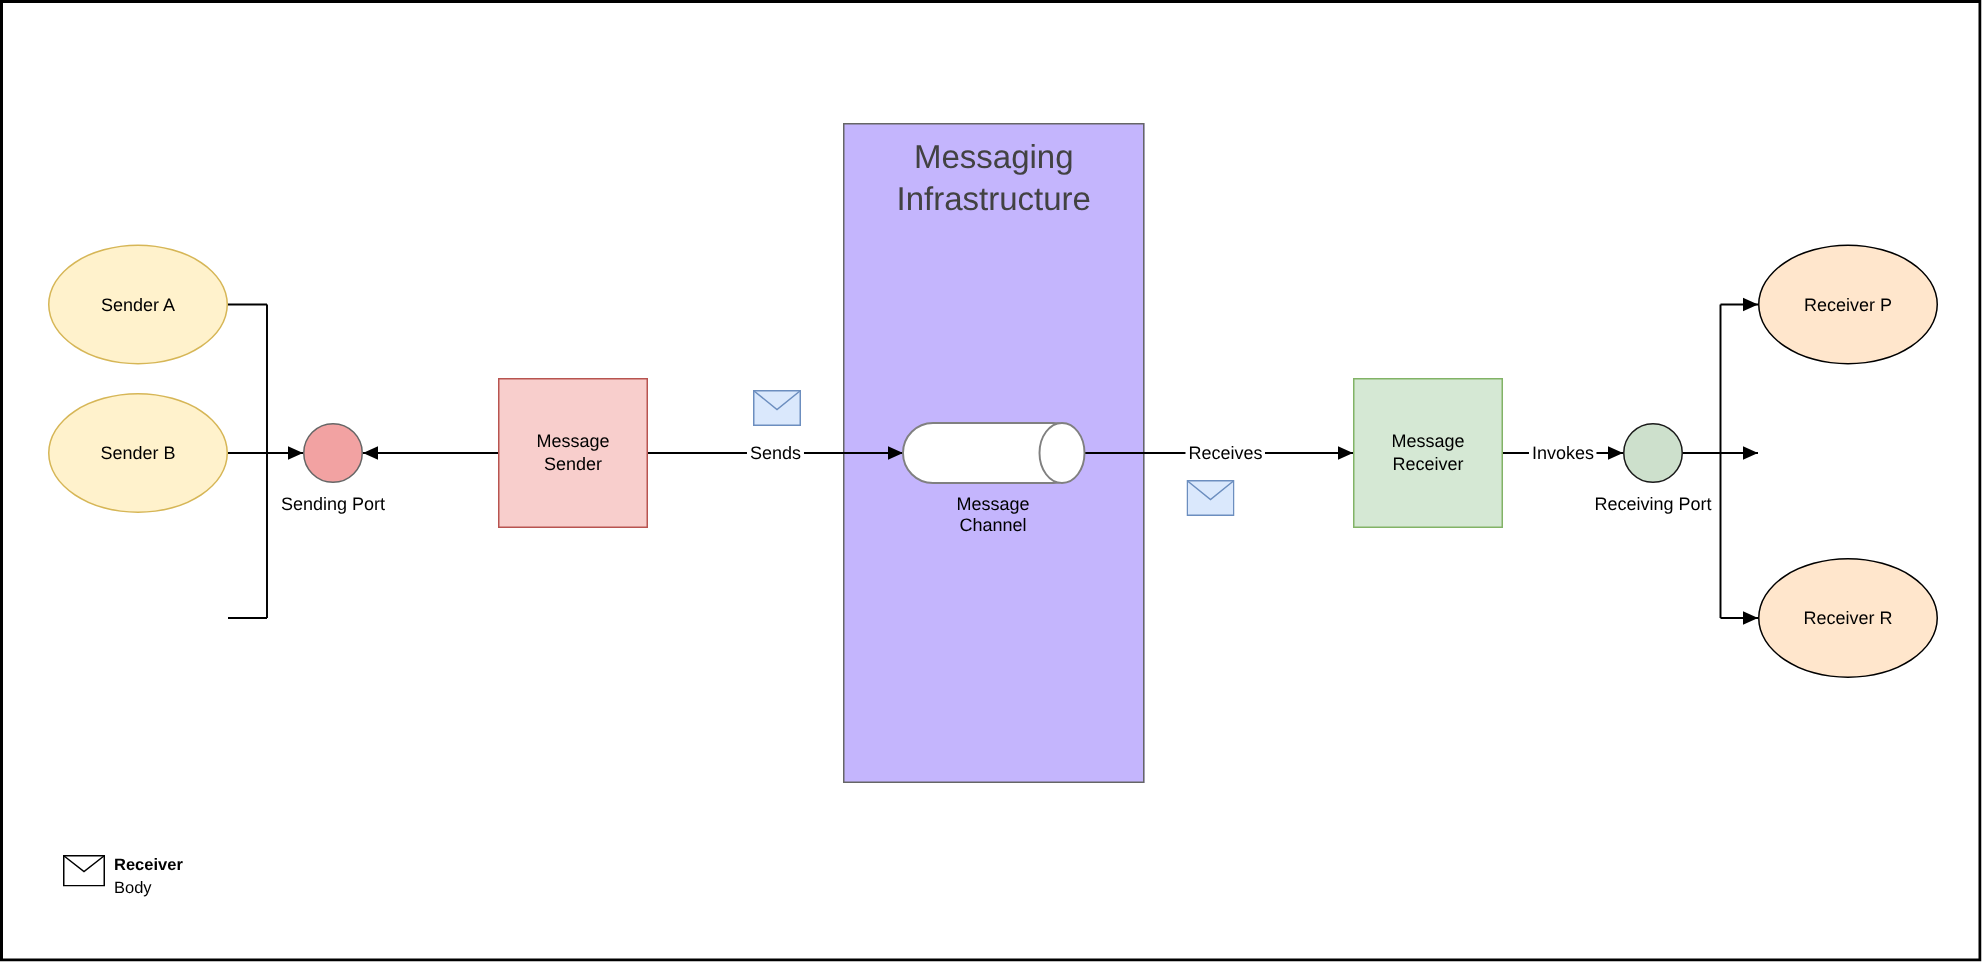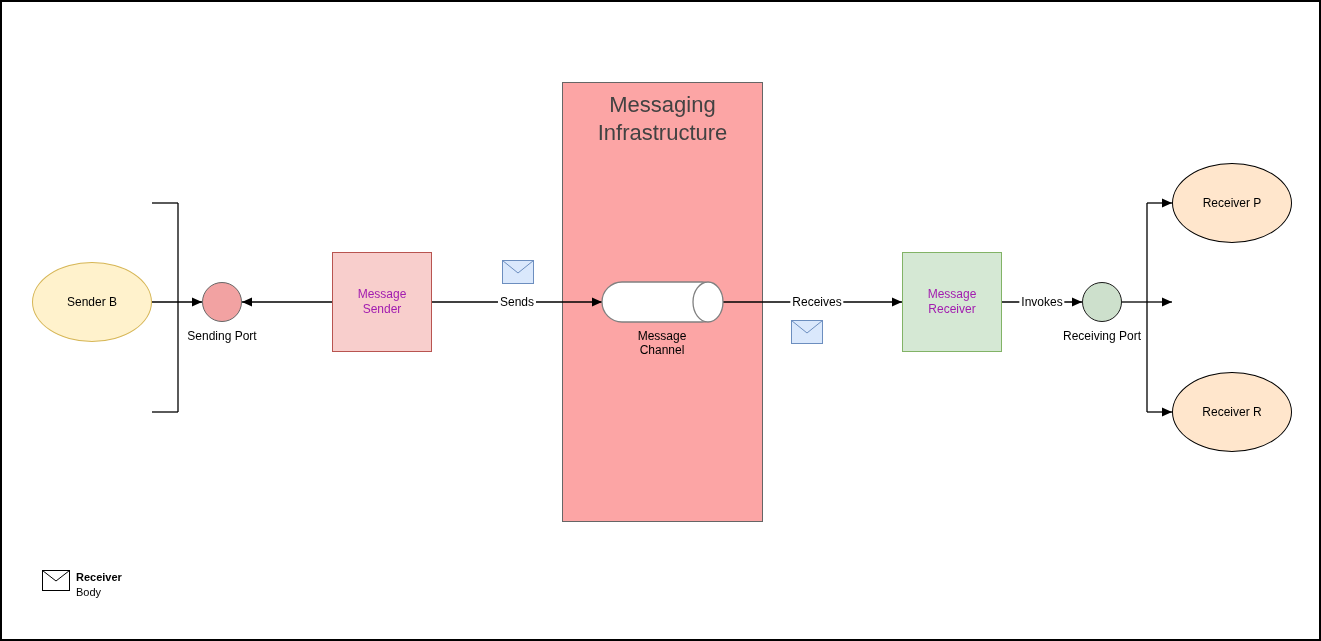--- a/index.html
+++ b/index.html
@@ -4,39 +4,39 @@
 <style>
   html,body{margin:0;padding:0;background:#fff;font-family:"Liberation Sans",sans-serif;}
   .canvas{
     position:relative;width:1321px;height:641px;box-sizing:border-box;
     border:2px solid #000;background:#fff;overflow:hidden;
   }
   .abs{position:absolute;}
   
   .infra-box{
     left:560px;top:80px;width:201px;height:440px;box-sizing:border-box;
-    background:#fca5a5;border:1px solid #666;
+    background:#c4b5fd;border:1px solid #666;
   }
   .infra-title{
     margin-top:8px;text-align:center;font-size:22px;line-height:28px;color:#424242;
   }
   
   svg.edges{left:0;top:0;width:1321px;height:641px;pointer-events:none;}
   
   .ellipse{
     width:120px;height:80px;border-radius:50%;box-sizing:border-box;
     display:flex;align-items:center;justify-content:center;
     font-size:12px;color:#000;text-align:center;
   }
   .ellipse.sender{background:#FFF2CC;border:1px solid #D6B656;}
   .ellipse.receiver{background:#FFE6CC;border:1px solid #000;}
   .box{
     width:100px;height:100px;box-sizing:border-box;
     display:flex;align-items:center;justify-content:center;
-    font-size:12px;line-height:15px;color:#a21caf;text-align:center;
+    font-size:12px;line-height:15px;color:#000000;text-align:center;
   }
   .box .wrap{max-width:70px;}
   .box.msg-sender{background:#F8CECC;border:1px solid #B85450;}
   .box.msg-receiver{background:#D5E8D4;border:1px solid #82B366;}
   .port{
     width:40px;height:40px;border-radius:50%;box-sizing:border-box;
   }
   .port.sending{background:#F2A2A2;border:1px solid #666;}
   .port.receiving{background:#CDE0CC;border:1px solid #1a1a1a;}
   .port-label{
@@ -89,20 +89,23 @@
       <line x1="1145" y1="300" x2="1170" y2="300" marker-end="url(#arr)"></line>
       <line x1="1145" y1="410" x2="1170" y2="410" marker-end="url(#arr)"></line>
     </g>
 
     <g stroke="#808080" stroke-width="1.3" fill="#fff">
       <rect x="600" y="280" width="120" height="40" rx="20" ry="20"></rect>
       <ellipse cx="706" cy="300" rx="15" ry="20"></ellipse>
     </g>
   </svg>
 
+  <div class="abs ellipse sender" style="left:30px;top:161px;">
+    <span>Sender A</span>
+  </div>
   <div class="abs ellipse sender" style="left:30px;top:260px;">
     <span>Sender B</span>
   </div>
 
   <div class="abs port sending" style="left:200px;top:280px;"></div>
   <div class="abs port-label" style="left:180px;top:328px;">Sending Port</div>
 
   <div class="abs box msg-sender" style="left:330px;top:250px;">
     <span class="wrap">Message Sender</span>
   </div>

